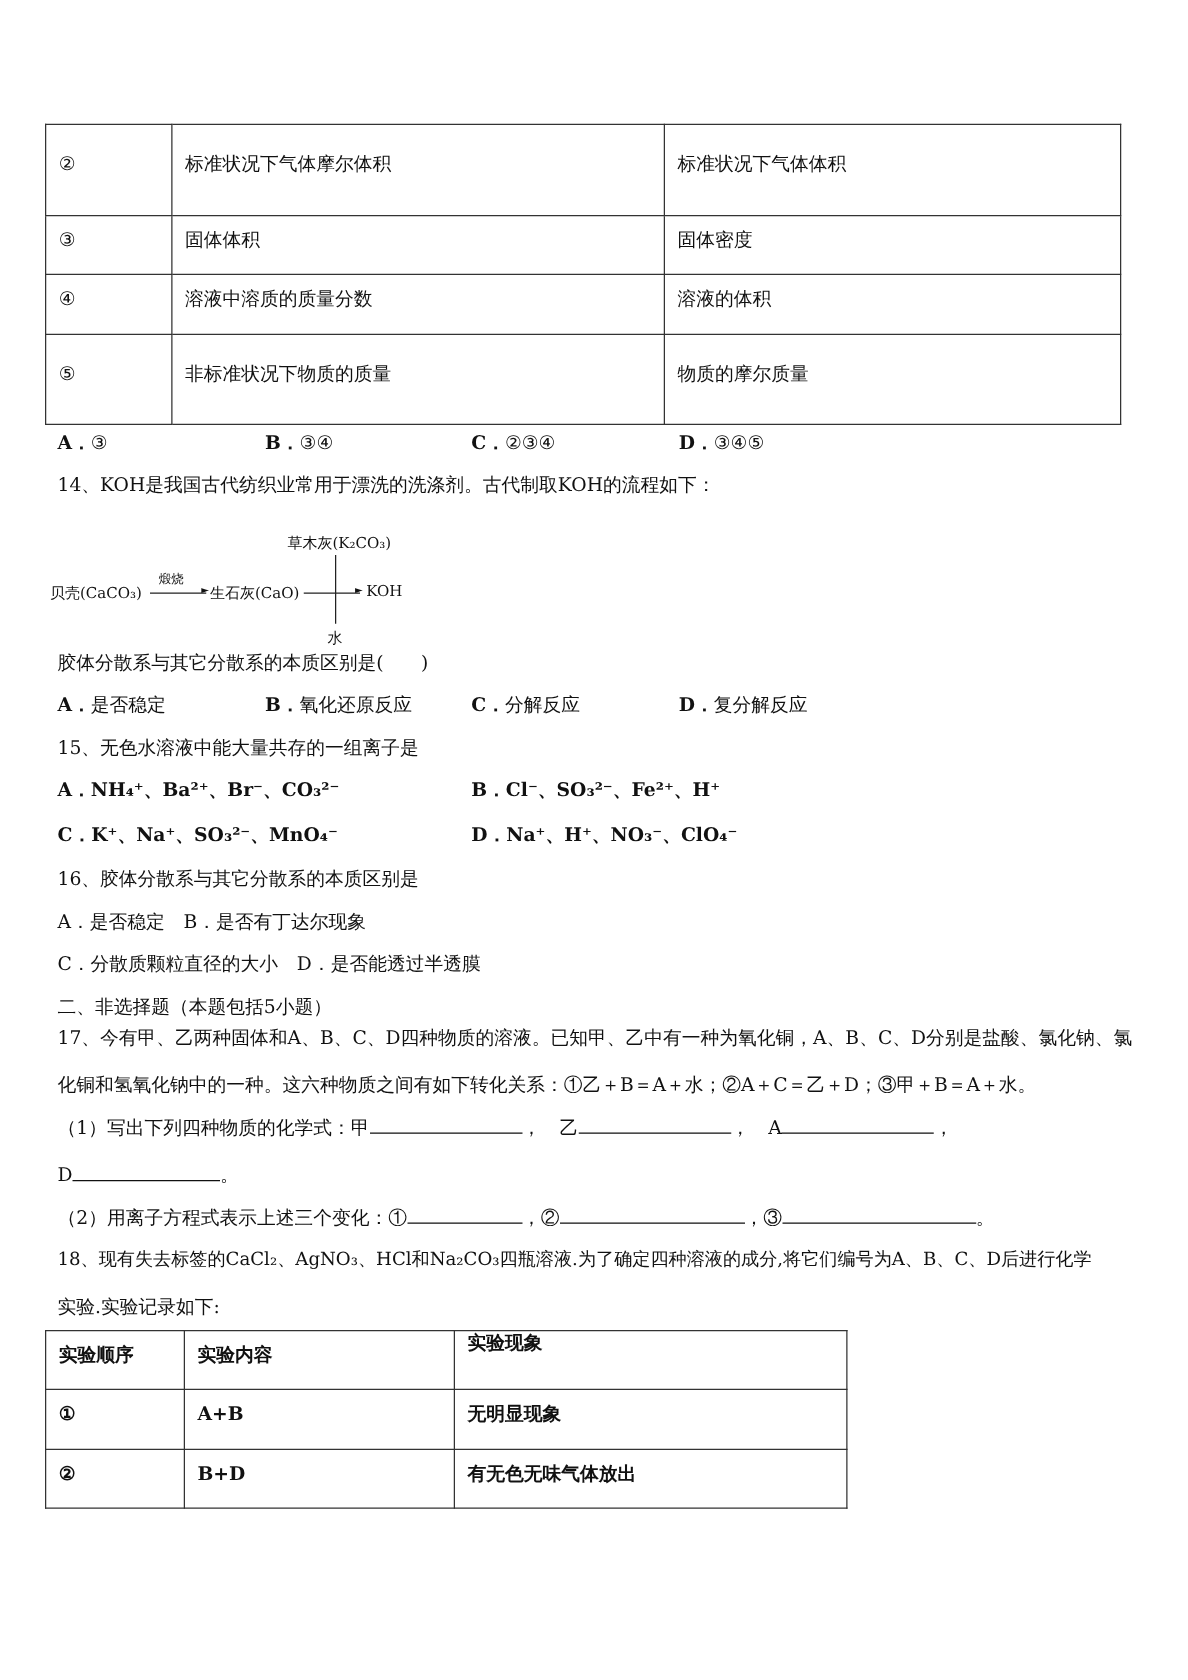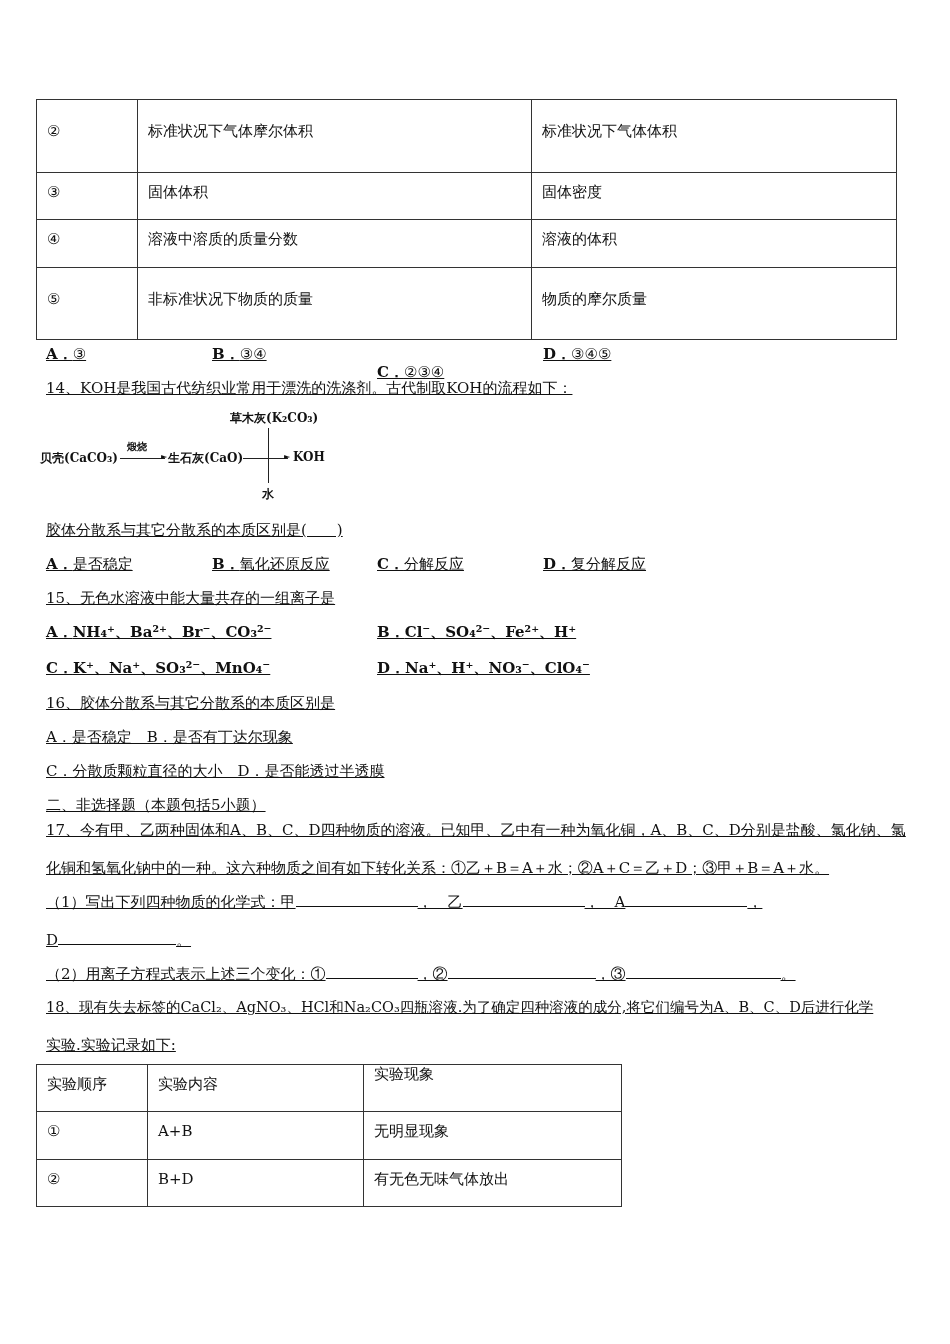--- a/index.html
+++ b/index.html
@@ -1,25 +1,25 @@
 <!DOCTYPE html>
 <html><head>
 <meta charset="utf-8">
 <style>
   html, body { margin:0; padding:0; background:#ffffff; }
   body { width:950px; height:1344px; position:relative; overflow:hidden;
          font-family:"DejaVu Serif","Liberation Serif",serif; color:#111; font-size:15px; }
-  .abs { position:absolute; white-space:nowrap;text-decoration:underline; }
+  .abs { position:absolute; white-space:nowrap; }
   .bold { font-weight:bold; }
   table.t1 { position:absolute; left:36px; top:99px; width:861px; border-collapse:collapse; }
   table.t1 td { border:1.5px solid #333; vertical-align:top; padding:0 10px; font-size:15px; }
-  table.t2 { position:absolute; left:36px; top:1064px; width:586px; border-collapse:collapse; }
+  table.t2 { position:absolute; left:36px; top:1064px; width:642px; border-collapse:collapse;font-weight:bold; }
   table.t2 td { border:1.5px solid #333; vertical-align:top; padding:0 10px; font-size:15px; }
   .blank { display:inline-block; border-bottom:1px solid #111; height:14px; vertical-align:baseline; }
-  .flow { position:absolute; left:40px; top:410px; width:300px; height:95px; font-size:12px;font-weight:bold; }
+  .flow { position:absolute; left:40px; top:426px; width:300px; height:95px; font-size:12px; }
   .flow span { position:absolute; white-space:nowrap; }
   .line { position:absolute; background:#222; }
 </style>
 </head>
 <body>
 
 <table class="t1">
   <tbody>
       <tr style="height:73px">
     <td style="width:80px;padding-top:22px">②</td>
@@ -39,21 +39,21 @@
   <tr style="height:72px">
     <td style="padding-top:22px">⑤</td>
     <td style="padding-top:22px">非标准状况下物质的质量</td>
     <td style="padding-top:22px">物质的摩尔质量</td>
   </tr>
 </tbody>
   </table>
 
 <div class="abs" style="left:46px;top:345px"><span class="bold">A．</span><span>③</span></div>
 <div class="abs" style="left:212px;top:345px"><span class="bold">B．</span><span>③④</span></div>
-<div class="abs" style="left:377px;top:363px"><span class="bold">C．</span><span>②③④</span></div>
+<div class="abs" style="left:377px;top:345px"><span class="bold">C．</span><span>②③④</span></div>
 <div class="abs" style="left:543px;top:345px"><span class="bold">D．</span><span>③④⑤</span></div>
 
 <div class="abs" style="left:46px;top:379px">14、KOH是我国古代纺织业常用于漂洗的洗涤剂。古代制取KOH的流程如下：</div>
 <div class="flow">
   <span style="left:190px;top:0px">草木灰(K₂CO₃)</span>
   <span style="left:0px;top:40px">贝壳(CaCO₃)</span>
   <span style="left:87px;top:30px;font-size:10px">煅烧</span>
   <div class="line" style="left:80px;top:48px;width:45px;height:1px"></div>
   <span style="left:121px;top:41px;font-size:8px">►</span>
   <span style="left:128px;top:40px">生石灰(CaO)</span>
@@ -64,21 +64,21 @@
   <span style="left:222px;top:76px">水</span>
 </div>
 <div class="abs" style="left:46px;top:521px">胶体分散系与其它分散系的本质区别是(　　)</div>
 <div class="abs" style="left:46px;top:555px"><span class="bold">A．</span><span>是否稳定</span></div>
 <div class="abs" style="left:212px;top:555px"><span class="bold">B．</span><span>氧化还原反应</span></div>
 <div class="abs" style="left:377px;top:555px"><span class="bold">C．</span><span>分解反应</span></div>
 <div class="abs" style="left:543px;top:555px"><span class="bold">D．</span><span>复分解反应</span></div>
 
 <div class="abs" style="left:46px;top:589px">15、无色水溶液中能大量共存的一组离子是</div>
 <div class="abs bold" style="left:46px;top:623px"><span>A．</span><span>NH₄⁺、Ba²⁺、Br⁻、CO₃²⁻</span></div>
-<div class="abs bold" style="left:377px;top:623px"><span>B．</span><span>Cl⁻、SO₄²⁻、Fe²⁺、H⁺</span></div>
+<div class="abs bold" style="left:377px;top:623px"><span>B．</span><span>Cl⁻、SO₃²⁻、Fe²⁺、H⁺</span></div>
 <div class="abs bold" style="left:46px;top:659px"><span>C．</span><span>K⁺、Na⁺、SO₃²⁻、MnO₄⁻</span></div>
 <div class="abs bold" style="left:377px;top:659px"><span>D．</span><span>Na⁺、H⁺、NO₃⁻、ClO₄⁻</span></div>
 
 <div class="abs" style="left:46px;top:694px">16、胶体分散系与其它分散系的本质区别是</div>
 <div class="abs" style="left:46px;top:728px">A．是否稳定　B．是否有丁达尔现象</div>
 <div class="abs" style="left:46px;top:762px">C．分散质颗粒直径的大小　D．是否能透过半透膜</div>
 
 <div class="abs" style="left:46px;top:796px">二、非选择题（本题包括5小题）</div>
 
 <div class="abs" style="left:46px;top:821px;font-size:15px">17、今有甲、乙两种固体和A、B、C、D四种物质的溶液。已知甲、乙中有一种为氧化铜，A、B、C、D分别是盐酸、氯化钠、氯</div>

